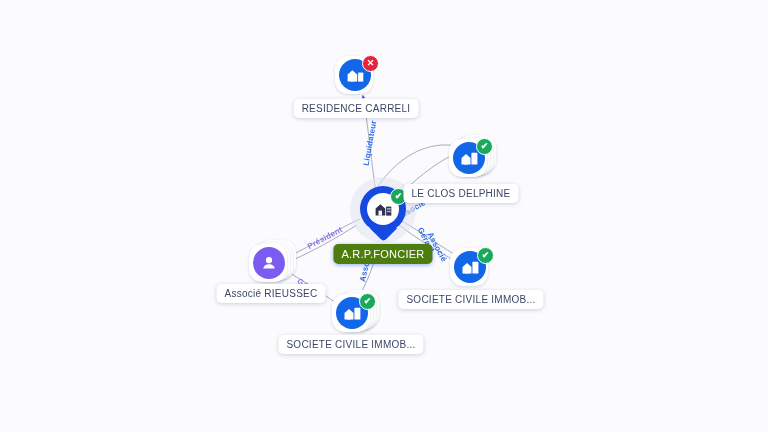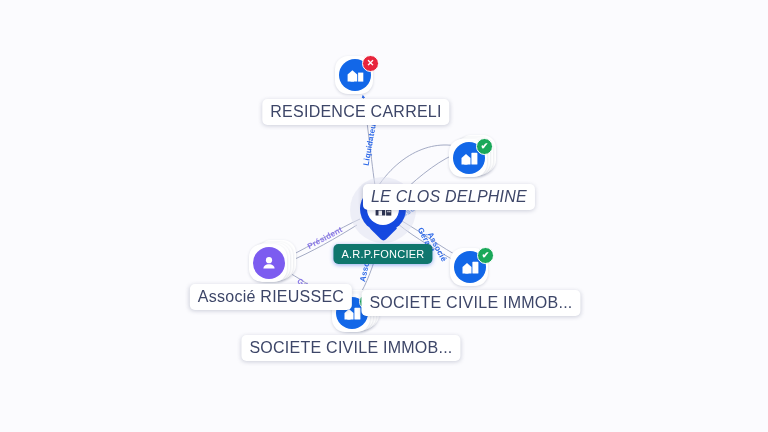--- a/index.html
+++ b/index.html
@@ -45,24 +45,24 @@
   .badge{position:absolute;width:15px;height:15px;border-radius:50%;
          display:flex;align-items:center;justify-content:center;
          border:1.5px solid #ffffff;z-index:5;
          font-size:9px;line-height:1;color:#fff;font-weight:bold;}
   .badge.ok{background:#1aa85a;}
   .badge.bad{background:#e8243c;}
 
   
   .chip{position:absolute;transform:translateX(-50%);
         background:#ffffff;color:#3d4668;
-        font-size:16px;letter-spacing:.25px;white-space:nowrap;
+        font-size:10px;letter-spacing:.25px;white-space:nowrap;
         padding:4px 8px;border-radius:5px;
         box-shadow:0 1px 4px rgba(40,50,90,.22);}
-  .chip.selected{background:#0f766e;color:#ffffff;
+  .chip.selected{background:#4d7c0f;color:#ffffff;
         box-shadow:0 1px 4px rgba(21,73,224,.45);font-size:11px;}
 
   
   .elabel{position:absolute;font-size:8px;white-space:nowrap;
           transform-origin:center center;font-weight:600;letter-spacing:.2px;}
   .elabel.blue{color:#2f6ae8;}
   .elabel.purple{color:#8a78e8;}
 
   svg.icon{display:block;}
 </style>
@@ -214,19 +214,19 @@
               <circle cx="8" cy="5.2" r="3.1" fill="#ffffff"></circle>
               <path fill="#ffffff" d="M8 9.2 c-3.4 0 -5.6 2.0 -5.6 4.2 l11.2 0 c0 -2.2 -2.2 -4.2 -5.6 -4.2 z"></path>
             </svg>
           </div>
         </div>
       </div>
     </div>
   <div id="chips">
       <div class="chip selected" style="left: 383px; top: 244px;">A.R.P.FONCIER</div>
       <div class="chip" style="left: 356px; top: 99px;">RESIDENCE CARRELI</div>
-      <div class="chip" style="left: 449px; top: 184px; font-style: italic;">LE CLOS DELPHINE</div>
+      <div class="chip" style="left: 461px; top: 184px;">LE CLOS DELPHINE</div>
       <div class="chip" style="left: 471px; top: 290px;">SOCIETE CIVILE IMMOB...</div>
       <div class="chip" style="left: 351px; top: 335px;">SOCIETE CIVILE IMMOB...</div>
       <div class="chip" style="left: 271px; top: 284px;">Associé RIEUSSEC</div>
     </div>
 
 </div>
 
 </body></html>

